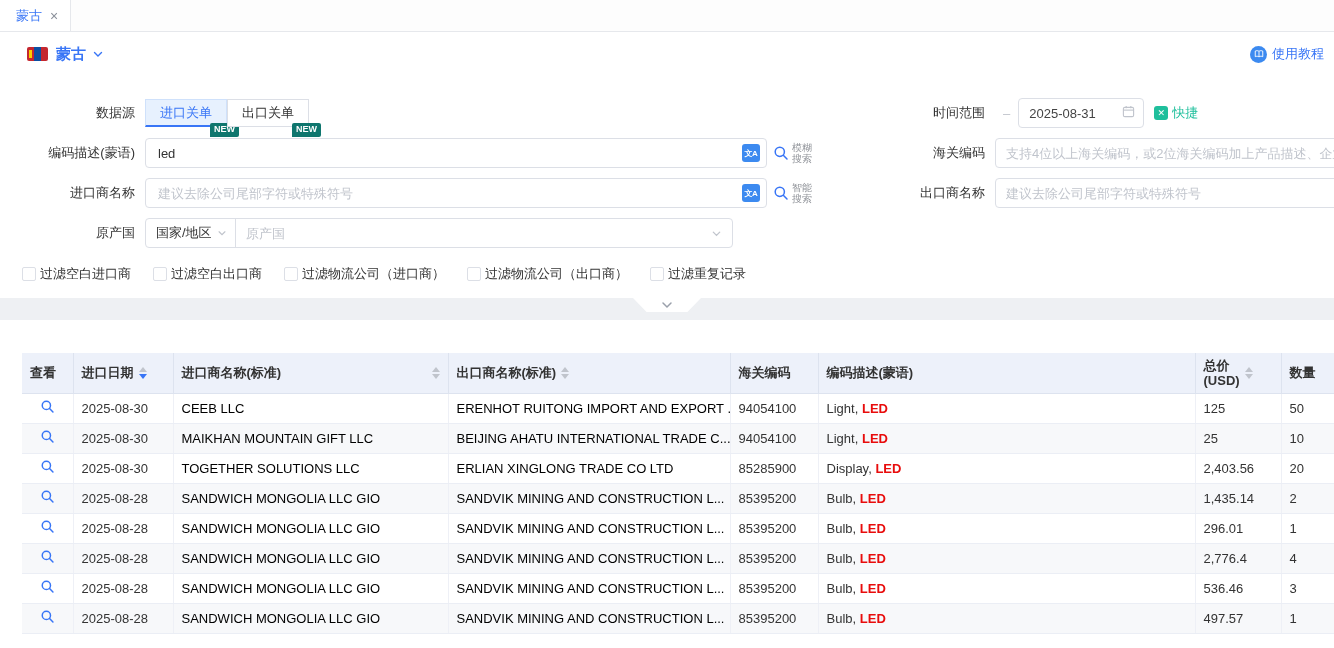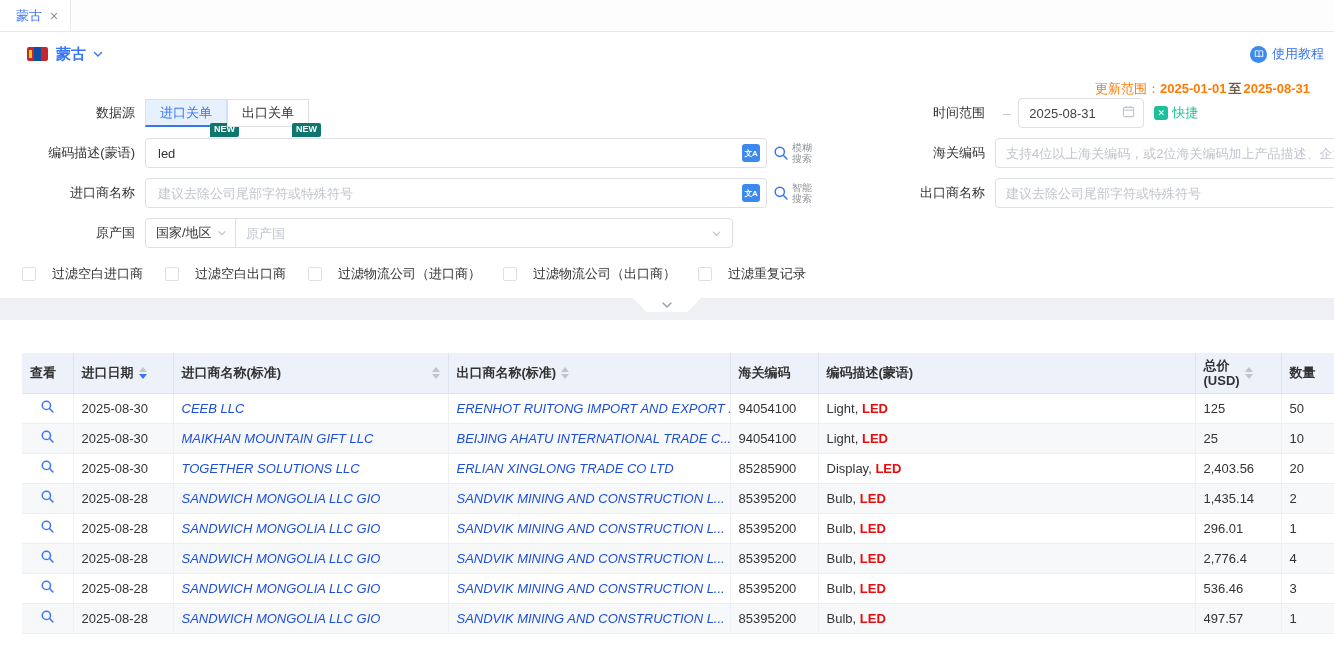--- a/index.html
+++ b/index.html
@@ -71,42 +71,42 @@
   
   .origin-box{box-sizing:border-box;height:30px;border:1px solid #dcdfe6;border-radius:4px;background:#fff;
               display:flex;align-items:center;width:588px;}
   .origin-select{width:90px;flex:none;height:100%;display:flex;align-items:center;justify-content:space-between;
                  padding:0 8px 0 10px;border-right:1px solid #dcdfe6;font-size:13px;color:#333;cursor:pointer;box-sizing:border-box;}
   .origin-box input{border:none;outline:none;flex:1;font-size:13px;padding:0 10px;background:transparent;min-width:0;}
   .origin-chev{margin-right:10px;display:inline-flex;}
 
   
   .cb-row{display:flex;align-items:center;gap:22px;margin:16px 0 0 22px;height:20px;}
-  .cb-item{display:flex;align-items:center;gap:16px;cursor:pointer;}
+  .cb-item{display:flex;align-items:center;gap:4px;cursor:pointer;}
   .cb{width:14px;height:14px;border:1px solid #dcdfe6;border-radius:2px;background:#fff;flex:none;box-sizing:border-box;}
   .cb-item .txt{font-size:13px;color:#333;white-space:nowrap;}
 
   
   .gray-strip{height:22px;background:#eef0f3;position:relative;margin-top:14px;}
   .collapse-tab{position:absolute;left:50%;transform:translateX(-50%);top:0;width:68px;height:14px;background:#fff;
                 clip-path:polygon(0 0,100% 0,80% 100%,20% 100%);display:flex;align-items:center;justify-content:center;cursor:pointer;}
 
   
   .results{padding:18px 0 0 22px;background:#fff;}
   .count-line{font-size:14px;font-weight:bold;color:#333;}
   .count-line .num{color:#f53f3f;padding:0 3px;}
 
   table.grid{border-collapse:collapse;table-layout:fixed;width:1341px;margin-top:15px;font-size:13px;}
   table.grid th{background:#edf1fa;height:40px;font-weight:bold;color:#333;text-align:left;padding:0 8px;
                 border-right:1px solid #dde3ef;border-bottom:1px solid #dde3ef;box-sizing:border-box;white-space:nowrap;}
   table.grid td{height:30px;padding:0 8px;border-right:1px solid #eef0f6;border-bottom:1px solid #ebeef5;
                 box-sizing:border-box;white-space:nowrap;overflow:hidden;color:#333;}
   tr.stripe td{background:#f7f8fa;}
   td.c-view,th.h-view{text-align:center;padding:0;}
-  a.lnk{color:#1d4ed8;text-decoration:none;cursor:pointer;font-style:italic;}
+  a.lnk{color:#000000;text-decoration:none;cursor:pointer;}
   .led{color:#e80c0c;font-weight:bold;}
   .hflex{display:flex;align-items:center;}
   .carets{display:inline-flex;flex-direction:column;margin-left:5px;}
   .car-u{width:0;height:0;border-left:4px solid transparent;border-right:4px solid transparent;border-bottom:5px solid #c0c4cc;}
   .car-d{width:0;height:0;border-left:4px solid transparent;border-right:4px solid transparent;border-top:5px solid #c0c4cc;margin-top:2px;}
   .car-d.on{border-top-color:#3875f6;}
   .two-line{line-height:15px;}
   .row-mag{display:inline-flex;cursor:pointer;}
 </style>
 </head>
@@ -134,23 +134,20 @@
         <svg width="10" height="10" viewBox="0 0 12 12">
             <path d="M1.5 2.5 C3 1.8 4.8 1.8 6 2.8 C7.2 1.8 9 1.8 10.5 2.5 L10.5 9.2 C9 8.5 7.2 8.5 6 9.5 C4.8 8.5 3 8.5 1.5 9.2 Z M6 2.8 L6 9.5" fill="none" stroke="#fff" stroke-width="1.1"></path>
           </svg>
       </span>
       <span class="txt">使用教程</span>
     </div>
   </div>
 
   <div class="filter-panel">
 
-    <div class="update-range">
-      <span>更新范围：</span><b>2025-01-01</b><span class="zhi">至</span><b>2025-08-31</b>
-    </div>
 
     <div class="frow first">
       <div class="flabel">数据源</div>
       <div class="ffield">
         <div class="src-tab active">
           <span>进口关单</span>
           <span class="new-badge">NEW</span>
         </div>
         <div class="src-tab">
           <span>出口关单</span>

